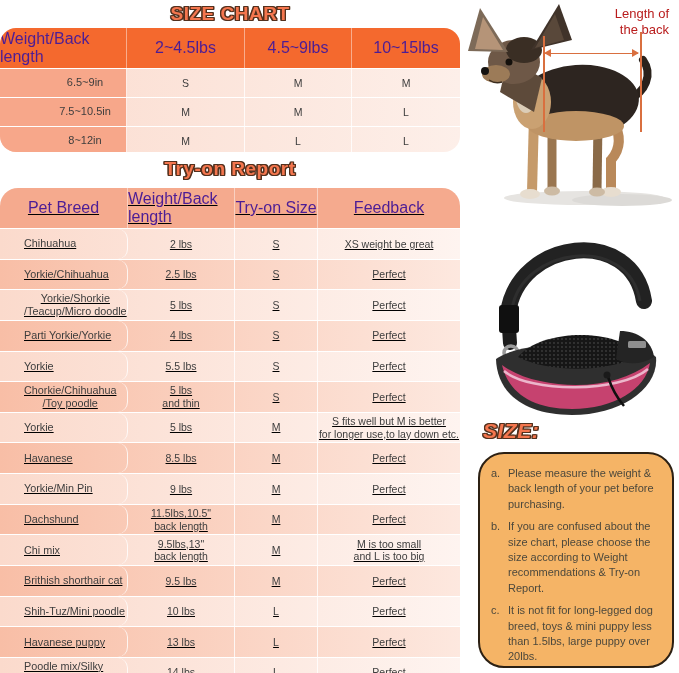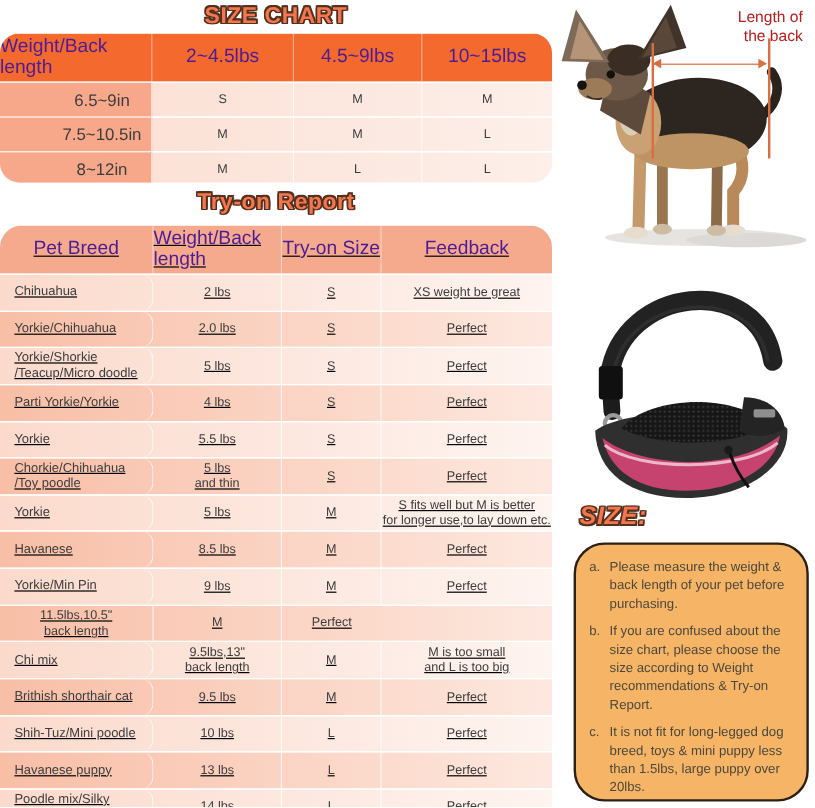--- a/index.html
+++ b/index.html
@@ -38,22 +38,22 @@
   .row{border-top:1.5px solid #ffffff;}
   .sc-row{height:28px;background:linear-gradient(90deg,#fbdccf,#fdefe9);}
   .tr-row{height:29.65px;}
   .tr-row.light{background:linear-gradient(90deg,#fbdacc,#fef4f0);}
   .tr-row.dark{background:linear-gradient(90deg,#f8bea6,#fde8df);}
 
   .cell{display:flex;align-items:center;justify-content:center;
     font-size:10.5px;line-height:1.2;color:#3d3d3d;text-align:center;
     white-space:pre-line;border-right:1.5px solid rgba(255,255,255,.8);}
   .cell:last-child{border-right:none;}
-  .cell.label{background:#f7a78a;font-size:14px;padding-left:44px;}
-  .cell.left{justify-content:flex-start;text-align:left;padding-left:12px;font-size:10.8px;border-radius:10px;}
+  .cell.label{background:#f7a78a;font-size:11px;padding-left:44px;}
+  .cell.left{justify-content:flex-start;text-align:center;padding-left:24px;font-size:10.8px;border-radius:10px;}
 
   
   #dog-figure{position:absolute;left:462px;top:0;width:217px;height:213px;}
   #dog-figure svg{position:absolute;left:0;top:0;}
   .meas-line{position:absolute;width:1.5px;background:#d96f3f;}
   #meas-line-left{left:81px;top:36px;height:96px;}
   #meas-line-right{left:178px;top:32px;height:100px;}
   #meas-arrow{position:absolute;left:83px;top:53px;width:93px;height:0;border-top:1.5px solid #d96f3f;}
   #meas-arrow::before{content:'';position:absolute;left:-1px;top:-4.7px;width:0;height:0;
     border:4px solid transparent;border-right:7px solid #d96f3f;border-left:0;}
@@ -120,21 +120,21 @@
       </div>
     <div id="tr-body">
         <div class="row tr-row tr-grid light">
           <div class="cell left">Chihuahua</div>
           <div class="cell">2 lbs</div>
           <div class="cell">S</div>
           <div class="cell">XS weight be great</div>
         </div>
         <div class="row tr-row tr-grid dark">
           <div class="cell left">Yorkie/Chihuahua</div>
-          <div class="cell">2.0 lbs</div>
+          <div class="cell">2.5 lbs</div>
           <div class="cell">S</div>
           <div class="cell">Perfect</div>
         </div>
         <div class="row tr-row tr-grid light">
           <div class="cell left">Yorkie/Shorkie
 /Teacup/Micro doodle</div>
           <div class="cell">5 lbs</div>
           <div class="cell">S</div>
           <div class="cell">Perfect</div>
         </div>
@@ -171,20 +171,21 @@
           <div class="cell">M</div>
           <div class="cell">Perfect</div>
         </div>
         <div class="row tr-row tr-grid light">
           <div class="cell left">Yorkie/Min Pin</div>
           <div class="cell">9 lbs</div>
           <div class="cell">M</div>
           <div class="cell">Perfect</div>
         </div>
         <div class="row tr-row tr-grid dark">
+          <div class="cell left">Dachshund</div>
           <div class="cell">11.5lbs,10.5"
 back length</div>
           <div class="cell">M</div>
           <div class="cell">Perfect</div>
         </div>
         <div class="row tr-row tr-grid light">
           <div class="cell left">Chi mix</div>
           <div class="cell">9.5lbs,13"
 back length</div>
           <div class="cell">M</div>

